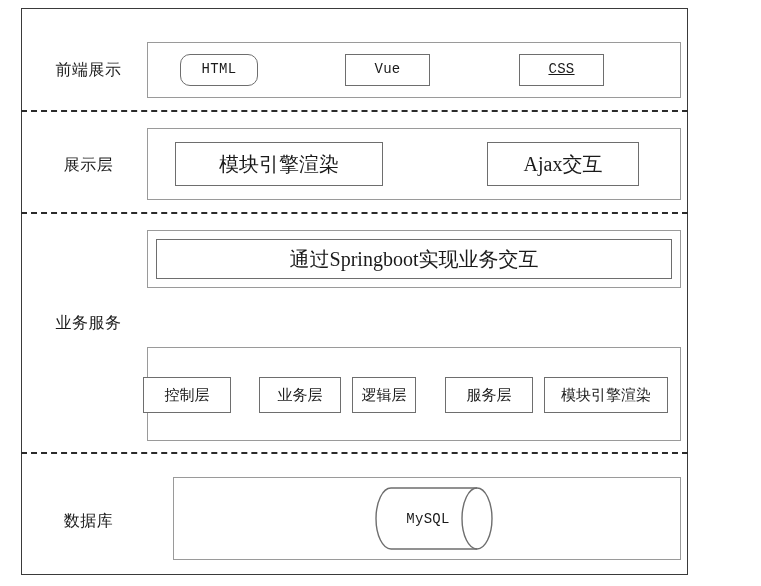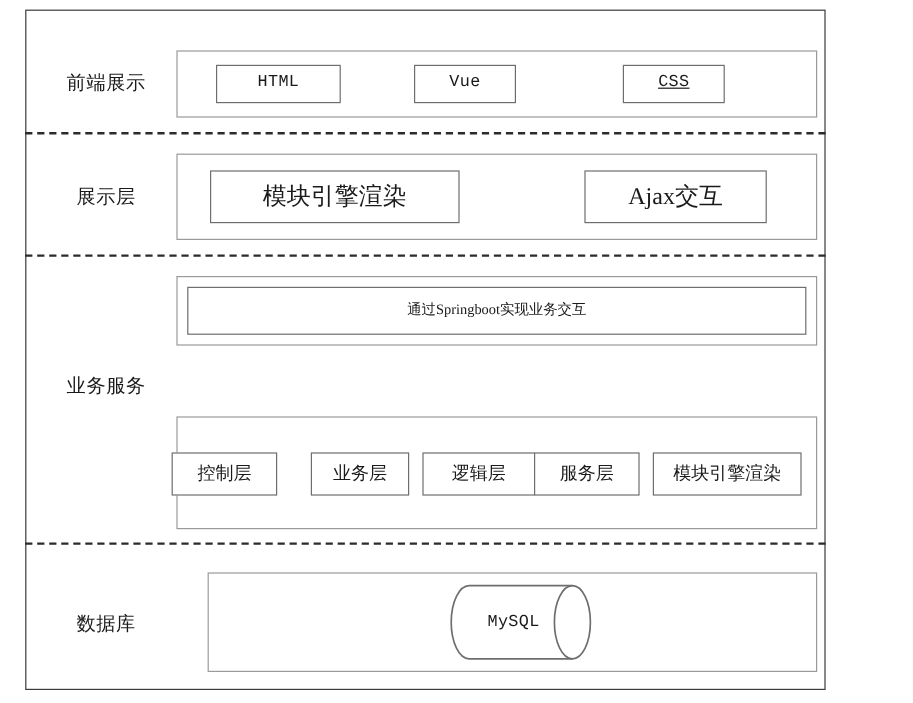--- a/index.html
+++ b/index.html
@@ -87,39 +87,39 @@
   }
   .node.mono {
     font-family: "Liberation Mono", "DejaVu Sans Mono", monospace;
     font-size: 14px;
     letter-spacing: 0.3px;
   }
   .node.wide-text { font-size: 20px; }
 
   
   .panel-frontend { left: 147px; top: 42px; width: 534px; height: 56px; }
-  .node-html { left: 180px; top: 54px;  width: 104px; height: 32px; }
+  .node-html { left: 180px; top: 54px;  width: 78px; height: 32px; border-radius: 10px; }
   .node-vue  { left: 345px; top: 54px;  width: 85px; height: 32px; }
   .node-css  { left: 519px; top: 54px;  width: 85px; height: 32px; text-decoration: underline; }
 
   
   .panel-presentation { left: 147px; top: 128px; width: 534px; height: 72px; }
   .node-template { left: 175px; top: 142px; width: 208px; height: 44px; }
   .node-ajax     { left: 487px; top: 142px; width: 152px; height: 44px; }
 
   
   .panel-springboot-outer { left: 147px; top: 230px; width: 534px; height: 58px; }
-  .node-springboot { left: 156px; top: 239px; width: 516px; height: 40px; font-size: 12px; }
+  .node-springboot { left: 156px; top: 239px; width: 516px; height: 40px; font-size: 20px; }
 
   .panel-sublayers { left: 147px; top: 347px; width: 534px; height: 94px; }
   .node-sub { top: 377px; height: 36px; font-size: 15px; }
   .node-ctrl  { left: 143px; width: 88px; }
   .node-biz   { left: 259px; width: 82px; }
   .node-logic { left: 450px; width: 82px; }
-  .node-logic { left: 352px; width: 94px; }
+  .node-logic { left: 352px; width: 64px; }
   .node-serv  { left: 445px; width: 88px; }
   .node-dao   { left: 544px; width: 124px; }
 
   
   .panel-database { left: 173px; top: 477px; width: 508px; height: 83px; }
 
   
   .db-cylinder {
     position: absolute;
     left: 373px;

